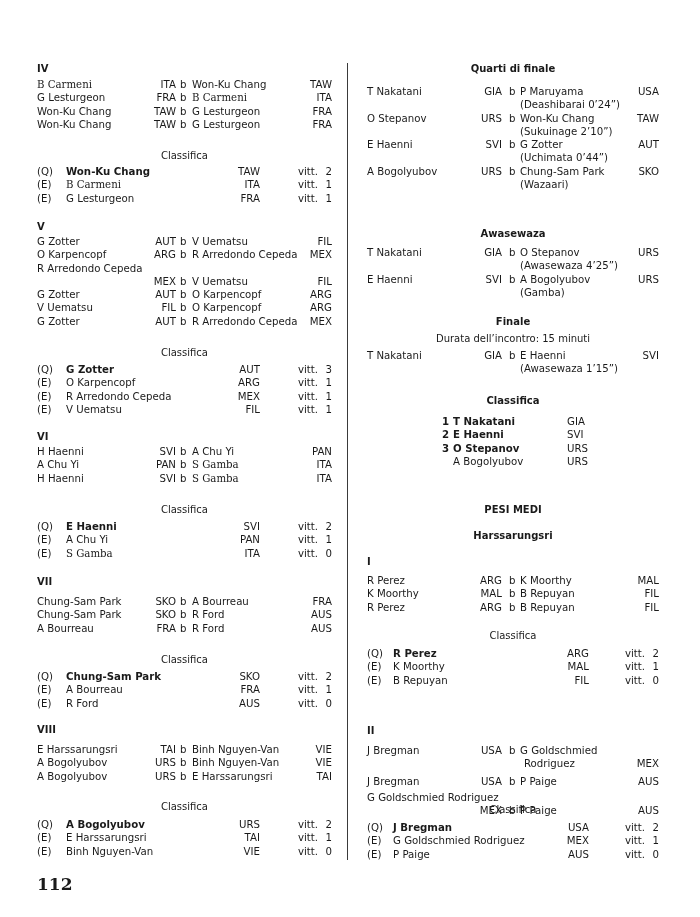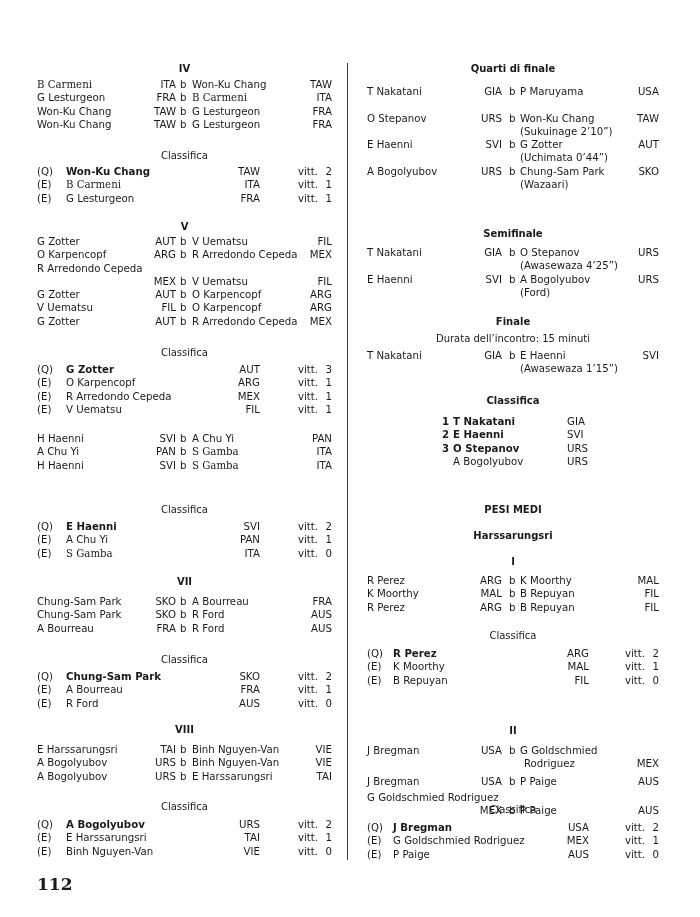--- a/index.html
+++ b/index.html
@@ -5,21 +5,21 @@
   html, body { margin:0; padding:0; }
   body {
     width:700px; height:917px; background:#ffffff; position:relative; overflow:hidden;
     font-family:"DejaVu Sans", sans-serif; color:#1a1a1a; font-size:10.2px;
   }
   .col { position:absolute; top:0; }
   .left { left:37px; width:295px; }
   .right { left:367px; width:292px; }
   .divider { position:absolute; left:347px; top:63px; width:1px; height:797px; background:#3a3a3a; }
   .sec { position:absolute; left:0; right:0; }
-  .roman { text-align:center; font-weight:bold; font-size:10px; height:13px; line-height:13px; }
+  .roman { text-align:left; font-weight:bold; font-size:10px; height:13px; line-height:13px; }
   .subhead { text-align:center; font-size:10px; height:13px; line-height:13px; }
   .boldhead { text-align:center; font-weight:bold; font-size:10px; height:13px; line-height:13px; }
   .row { position:relative; height:13.3px; line-height:13.3px; white-space:nowrap; }
   .row .n1 { position:absolute; left:0; }
   .row .c1 { position:absolute; text-align:right; }
   .row .b { position:absolute; }
   .row .n2 { position:absolute; }
   .row .c2 { position:absolute; right:0; text-align:right; }
   .left .row .c1 { right:156px; }
   .left .row .b { left:143px; }
@@ -184,20 +184,21 @@
     <div class="row st">
       <span class="q">(E)</span>
       <span class="nm">V Uematsu</span>
       <span class="ct">FIL</span>
       <span class="vt" style="right:14px">vitt.</span>
       <span class="vn">1</span>
     </div>
   </div>
 
   <div class="sec" style="top:430px">
+    <div class="roman">VI</div>
     <div style="height:2px"></div>
     <div class="row">
       <span class="n1">H Haenni</span>
       <span class="c1">SVI</span>
       <span class="b">b</span>
       <span class="n2">A Chu Yi</span>
       <span class="c2">PAN</span>
     </div>
     <div class="row">
       <span class="n1">A Chu Yi</span>
@@ -353,20 +354,23 @@
     <div style="height:3px"></div>
     <div style="height:7px"></div>
     <div class="bout">
       <div class="row">
         <span class="n1">T Nakatani</span>
         <span class="c1">GIA</span>
         <span class="b">b</span>
         <span class="n2">P Maruyama</span>
         <span class="c2">USA</span>
       </div>
+      <div class="row">
+          <span class="n2">(Deashibarai 0’24”)</span>
+        </div>
     </div>
     <div class="bout">
       <div class="row">
         <span class="n1">O Stepanov</span>
         <span class="c1">URS</span>
         <span class="b">b</span>
         <span class="n2">Won-Ku Chang</span>
         <span class="c2">TAW</span>
       </div>
       <div class="row">
@@ -393,21 +397,21 @@
         <span class="n2">Chung-Sam Park</span>
         <span class="c2">SKO</span>
       </div>
       <div class="row">
           <span class="n2">(Wazaari)</span>
         </div>
     </div>
   </div>
 
   <div class="sec" style="top:227px">
-    <div class="boldhead">Semifinale</div>
+    <div class="boldhead">Awasewaza</div>
     <div style="height:6px"></div>
     <div class="bout">
       <div class="row">
         <span class="n1">T Nakatani</span>
         <span class="c1">GIA</span>
         <span class="b">b</span>
         <span class="n2">O Stepanov</span>
         <span class="c2">URS</span>
       </div>
       <div class="row">
@@ -416,21 +420,21 @@
     </div>
     <div class="bout">
       <div class="row">
         <span class="n1">E Haenni</span>
         <span class="c1">SVI</span>
         <span class="b">b</span>
         <span class="n2">A Bogolyubov</span>
         <span class="c2">URS</span>
       </div>
       <div class="row">
-          <span class="n2">(Ford)</span>
+          <span class="n2">(Gamba)</span>
         </div>
     </div>
   </div>
 
   <div class="sec" style="top:315px">
     <div class="boldhead">Finale</div>
     <div style="height:4px"></div>
     <div class="subhead">Durata dell’incontro: 15 minuti</div>
     <div style="height:4px"></div>
     <div class="bout">

